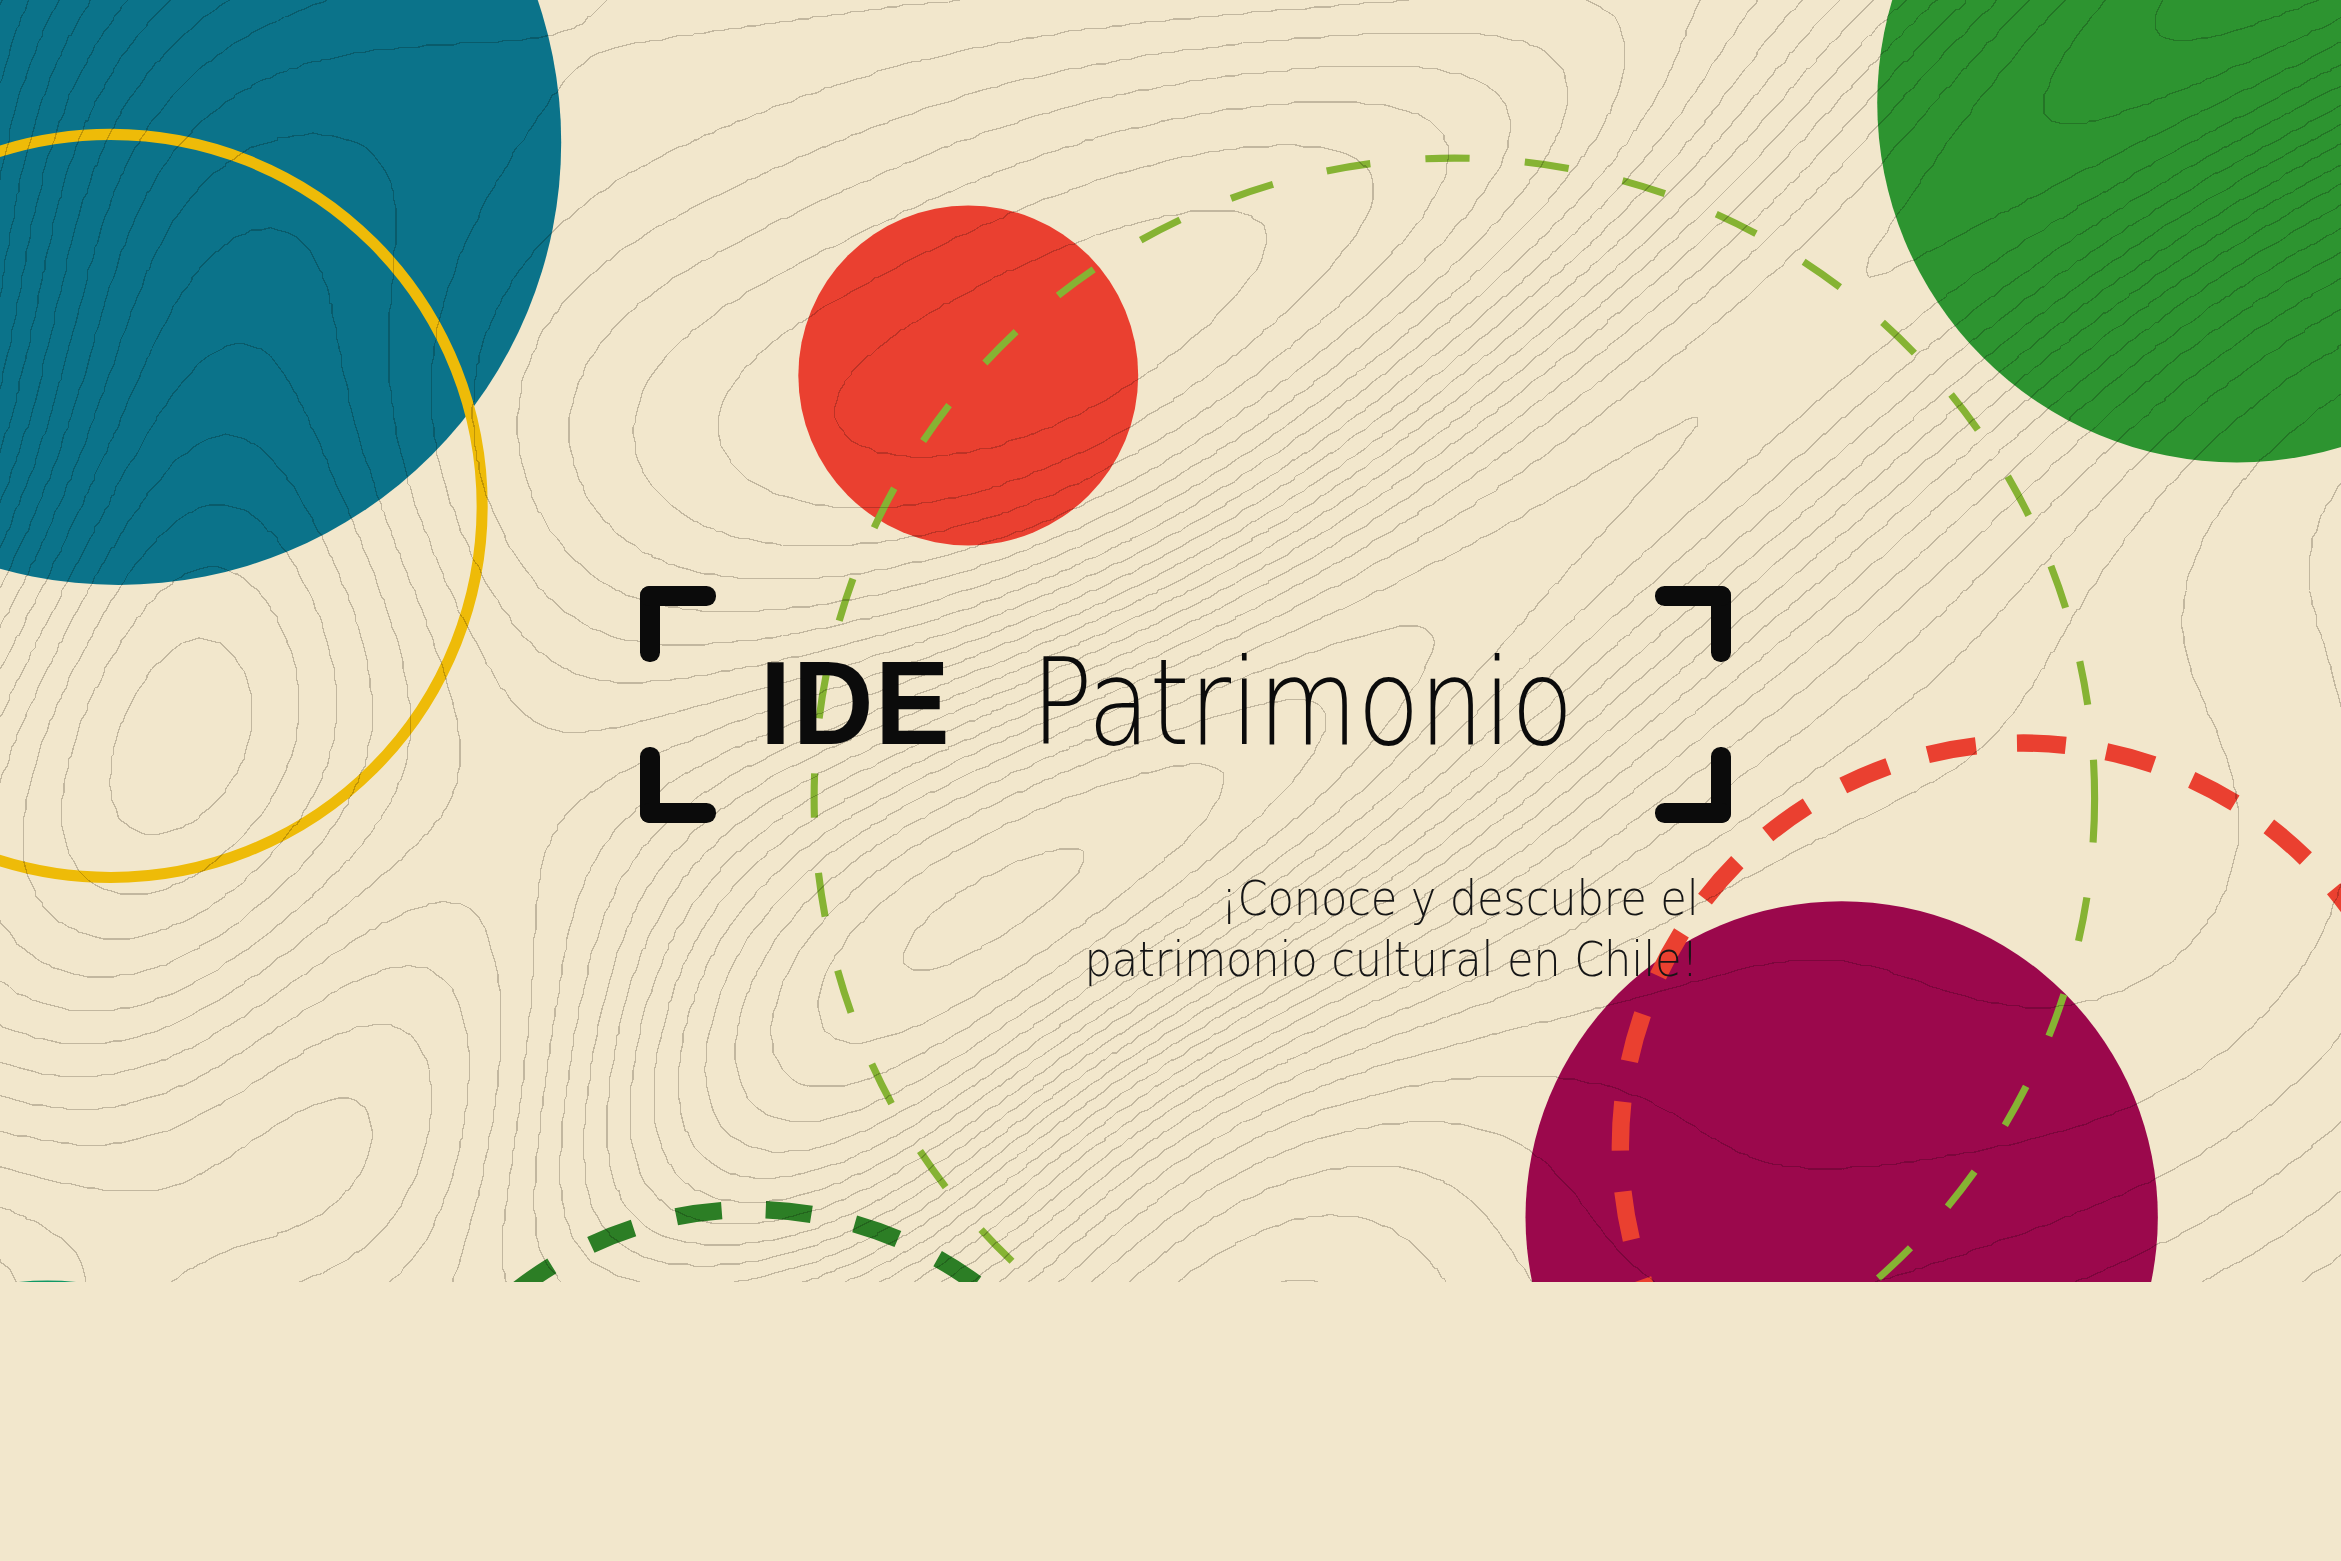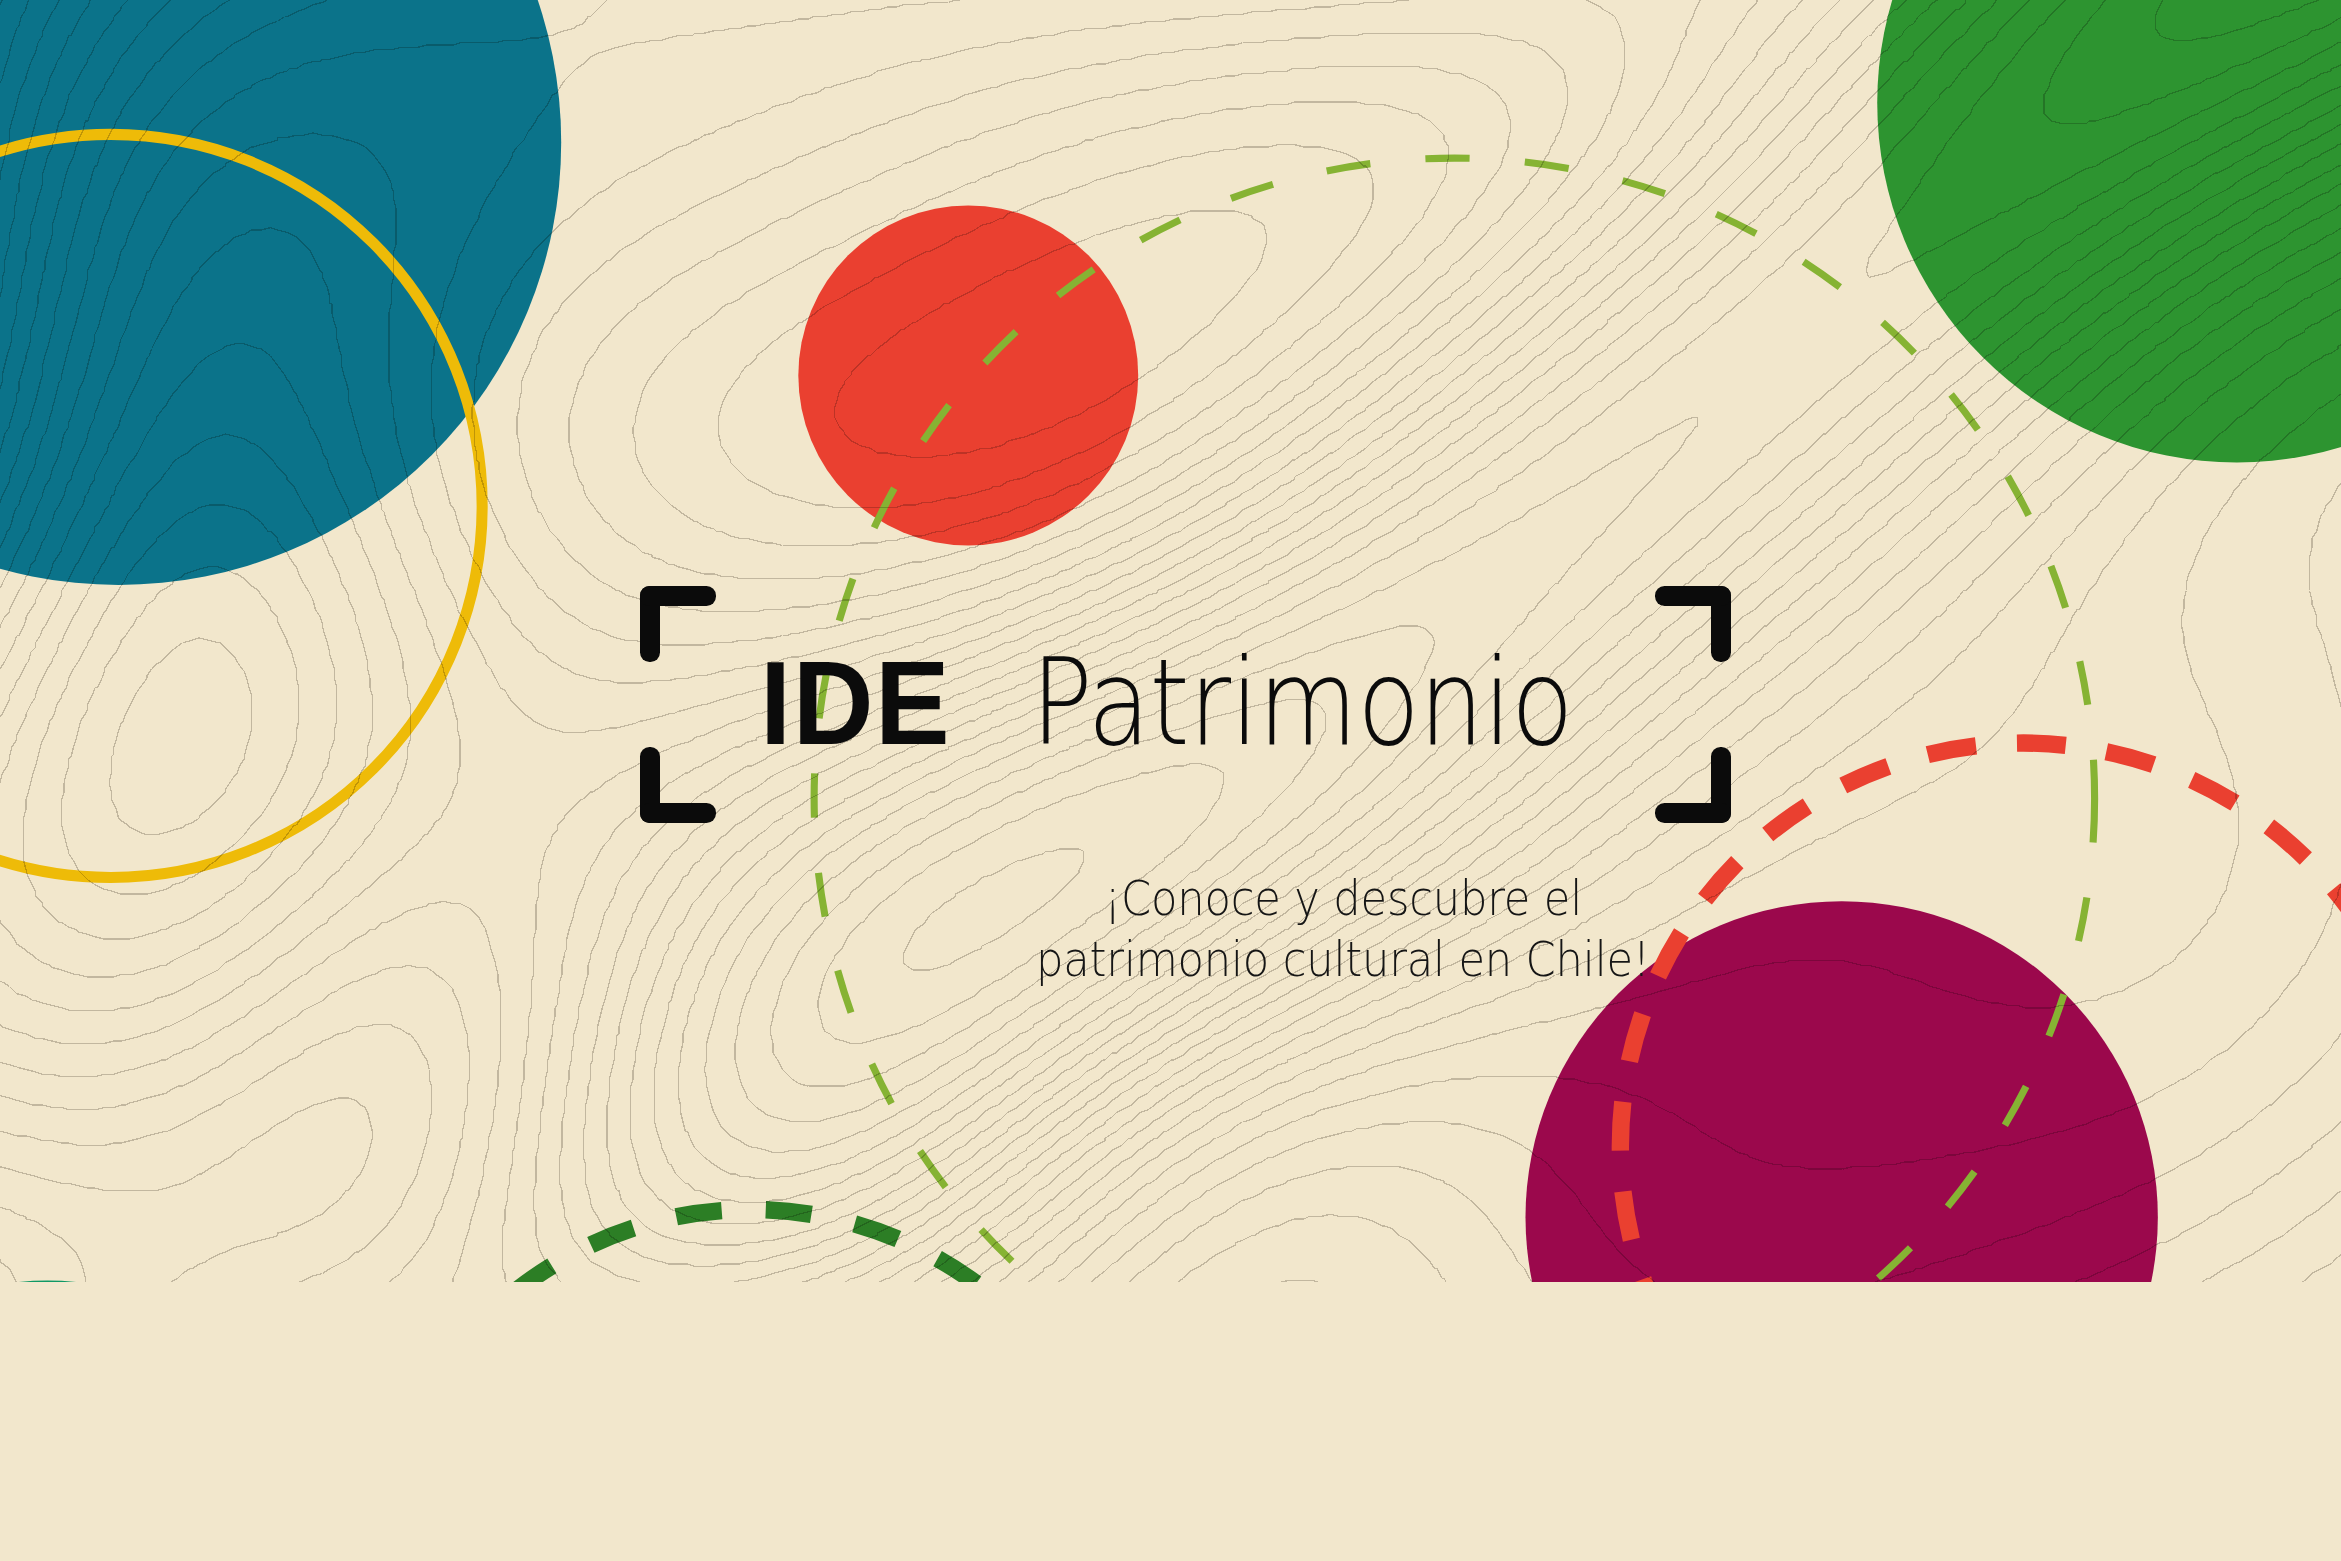--- a/index.html
+++ b/index.html
@@ -62,21 +62,21 @@
     transform:scaleX(0.86);
     display:inline-block;
     vertical-align:baseline;
     margin-left:30px;
   }
 
   
   #tagline{
     position:absolute;
     left:948px;top:868px;width:790px;
-    text-align:center;
+    text-align:right;
     color:#151515;
     font-family:"DejaVu Sans","Liberation Sans",sans-serif;
     font-weight:300;
     font-size:48px;
     line-height:1.28;
     letter-spacing:-0.2px;
   }
   #tagline span{display:block;transform:scaleX(0.9);}
 </style>
 </head>

